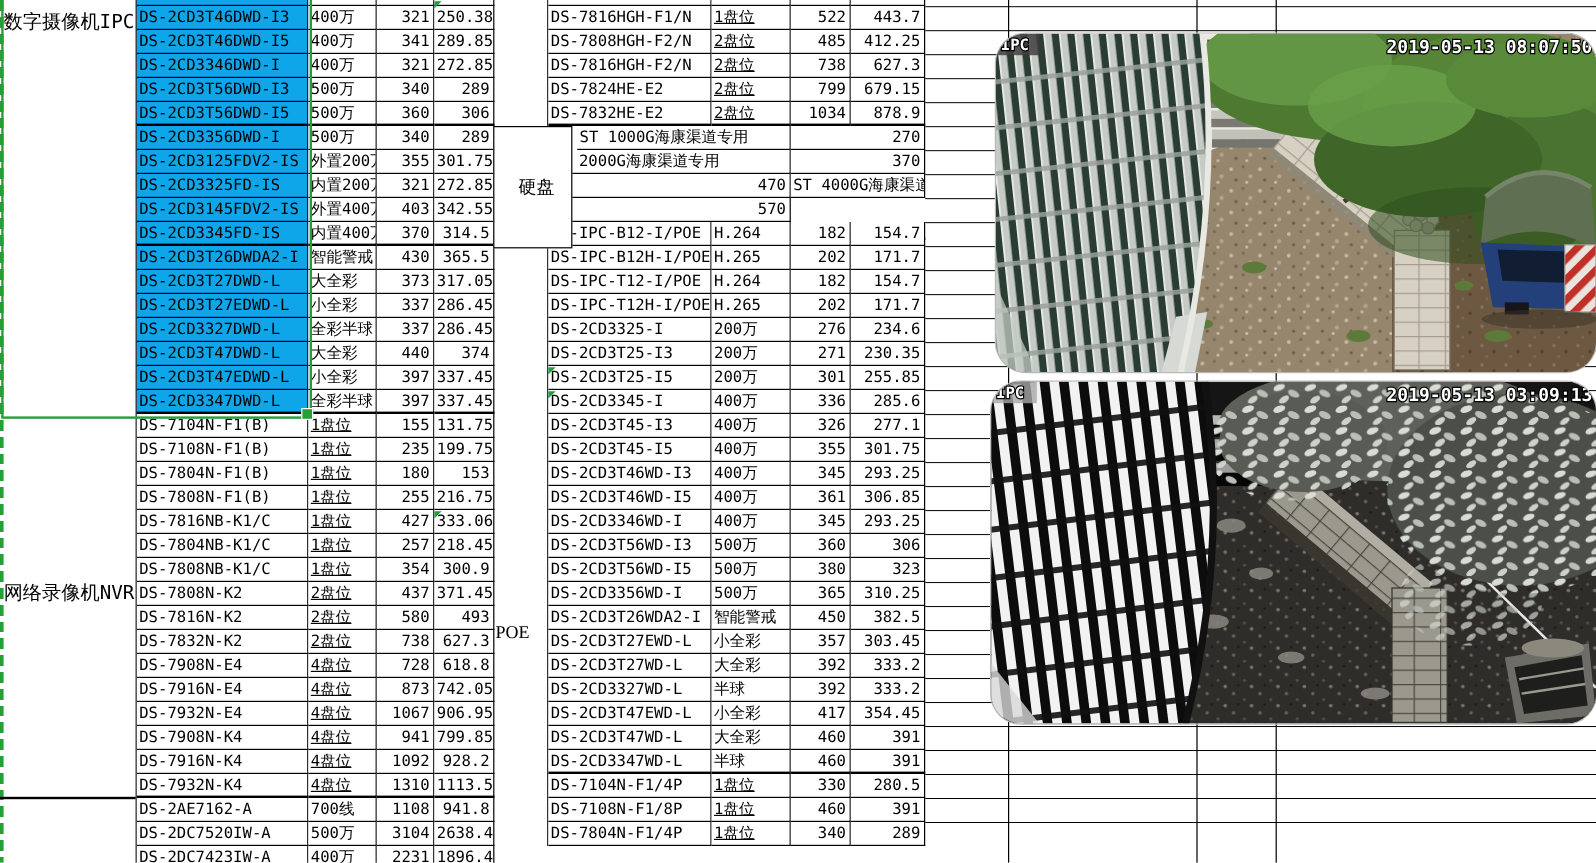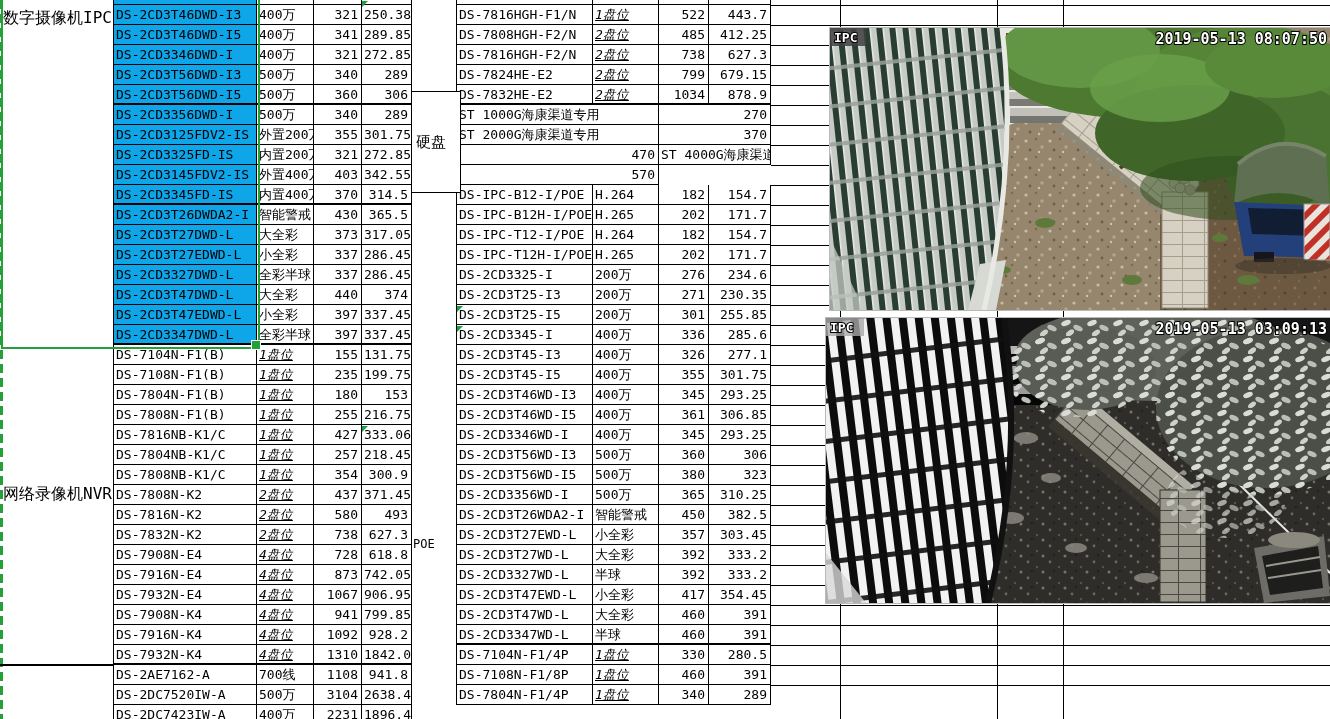--- a/index.html
+++ b/index.html
@@ -13,48 +13,48 @@
   .tbl{position:absolute;top:-15px;display:grid;grid-auto-rows:20px;
        border-left:1px solid #000;background:transparent;}
   #left-table{left:113px;grid-template-columns:143px 57px 48px 50px;}
   #right-table{left:456px;grid-template-columns:136px 66px 50px 62px;}
   .cell{border-right:1px solid #000;border-bottom:1px solid #000;
         font-size:13px;line-height:19px;white-space:nowrap;overflow:hidden;
         padding:0 2px;background:#fff;}
   .cell.num{text-align:right;padding-right:3px;}
   .cell.gray{background:#0ea5e9;}
   .cell.dv{border-bottom-width:2px;}
-  .cell.ul{text-decoration:underline;font-style:italic;}
+  .cell.ul{text-decoration:underline;}
   
   .cat-label{position:absolute;left:3px;width:109px;font-size:16px;
              white-space:nowrap;overflow:hidden;}
   #cat-ipc{top:8px;}
   #cat-nvr{top:484px;text-align:center;}
   .aline{position:absolute;left:0;width:113px;height:0;border-top:2px solid #000;}
   
-  #hdd-box{position:absolute;left:411px;top:91px;width:44px;height:100px;
+  #hdd-box{position:absolute;left:411px;top:105px;width:44px;height:100px;
            border:1px solid #000;display:flex;align-items:center;
-           font-size:15px;padding-left:4px;background:#fff;}
-  #poe-label{position:absolute;left:413px;top:535px;font-size:12px;line-height:19px;}
+           font-size:15px;padding-left:20px;background:#fff;}
+  #poe-label{position:absolute;left:413px;top:519px;font-size:15px;line-height:19px;font-family:Liberation Serif, serif;}
   
   #selection-rect{position:absolute;left:1px;top:-6px;width:255px;height:351px;
                   border:2px solid #23a037;pointer-events:none;}
   #fill-handle{position:absolute;left:251px;top:340px;width:8px;height:8px;
                background:#23a037;border:1px solid #fff;}
   #page-break-line{position:absolute;left:0;top:0;width:3px;height:719px;
      background:repeating-linear-gradient(to bottom,#23a037 0 9px,#ffffff 9px 14px);}
   .err-tri{position:absolute;width:0;height:0;
            border-top:6px solid #1e9e40;border-right:6px solid transparent;}
   
   #right-grid{position:absolute;left:771px;top:0;width:559px;height:719px;
      background-image:repeating-linear-gradient(to bottom,transparent 0 19px,#000 19px 20px);
      background-position:0 -14px;}
   .vline{position:absolute;top:0;width:1px;height:719px;background:#000;}
   
-  .cam{position:absolute;overflow:hidden;box-shadow:0 0 0 1px #b9b9b9;}
+  .cam{position:absolute;overflow:hidden;box-shadow:0 0 0 1px #b9b9b9;border-radius:25px;}
   #cam-day{left:830px;top:28px;width:500px;height:282px;}
   #cam-night{left:826px;top:318px;width:504px;height:285px;}
   .cam svg{display:block;}
   .osd{font-family:"DejaVu Sans Mono",monospace;font-weight:bold;fill:#fff;
        paint-order:stroke;stroke:#000;stroke-width:2px;}
 </style>
 </head>
 <body>
 
 <div id="page-break-line"></div>
@@ -197,21 +197,21 @@
     <div class="cell ul">4盘位</div>
     <div class="cell num">941</div>
     <div class="cell num">799.85</div>
     <div class="cell">DS-7916N-K4</div>
     <div class="cell ul">4盘位</div>
     <div class="cell num">1092</div>
     <div class="cell num">928.2</div>
     <div class="cell dv">DS-7932N-K4</div>
     <div class="cell ul dv">4盘位</div>
     <div class="cell num dv">1310</div>
-    <div class="cell num dv">1842.0</div>
+    <div class="cell num dv">1113.5</div>
     <div class="cell">DS-2AE7162-A</div>
     <div class="cell">700线</div>
     <div class="cell num">1108</div>
     <div class="cell num">941.8</div>
     <div class="cell">DS-2DC7520IW-A</div>
     <div class="cell">500万</div>
     <div class="cell num">3104</div>
     <div class="cell num">2638.4</div>
     <div class="cell">DS-2DC7423IW-A</div>
     <div class="cell">400万</div>
@@ -236,21 +236,21 @@
     <div class="cell num">738</div>
     <div class="cell num">627.3</div>
     <div class="cell">DS-7824HE-E2</div>
     <div class="cell ul">2盘位</div>
     <div class="cell num">799</div>
     <div class="cell num">679.15</div>
     <div class="cell dv">DS-7832HE-E2</div>
     <div class="cell ul dv">2盘位</div>
     <div class="cell num dv">1034</div>
     <div class="cell num dv">878.9</div>
-    <div class="cell" style="grid-column: span 2;">ST 1000G海康渠道专用</div>
+    <div class="cell" style="grid-column: span 2; margin-left: 24px;">ST 1000G海康渠道专用</div>
     <div class="cell num" style="grid-column: span 2;">270</div>
     <div class="cell" style="grid-column: span 2;">ST 2000G海康渠道专用</div>
     <div class="cell num" style="grid-column: span 2;">370</div>
     <div class="cell num" style="grid-column: span 2;">470</div>
     <div class="cell" style="grid-column: span 2; text-align: right;">ST 4000G海康渠道专用</div>
     <div class="cell num" style="grid-column: span 2;">570</div>
     <div class="cell num dv" style="grid-column: span 2; margin-top: 33px;">930</div>
     <div class="cell">DS-IPC-B12-I/POE</div>
     <div class="cell">H.264</div>
     <div class="cell num">182</div>

